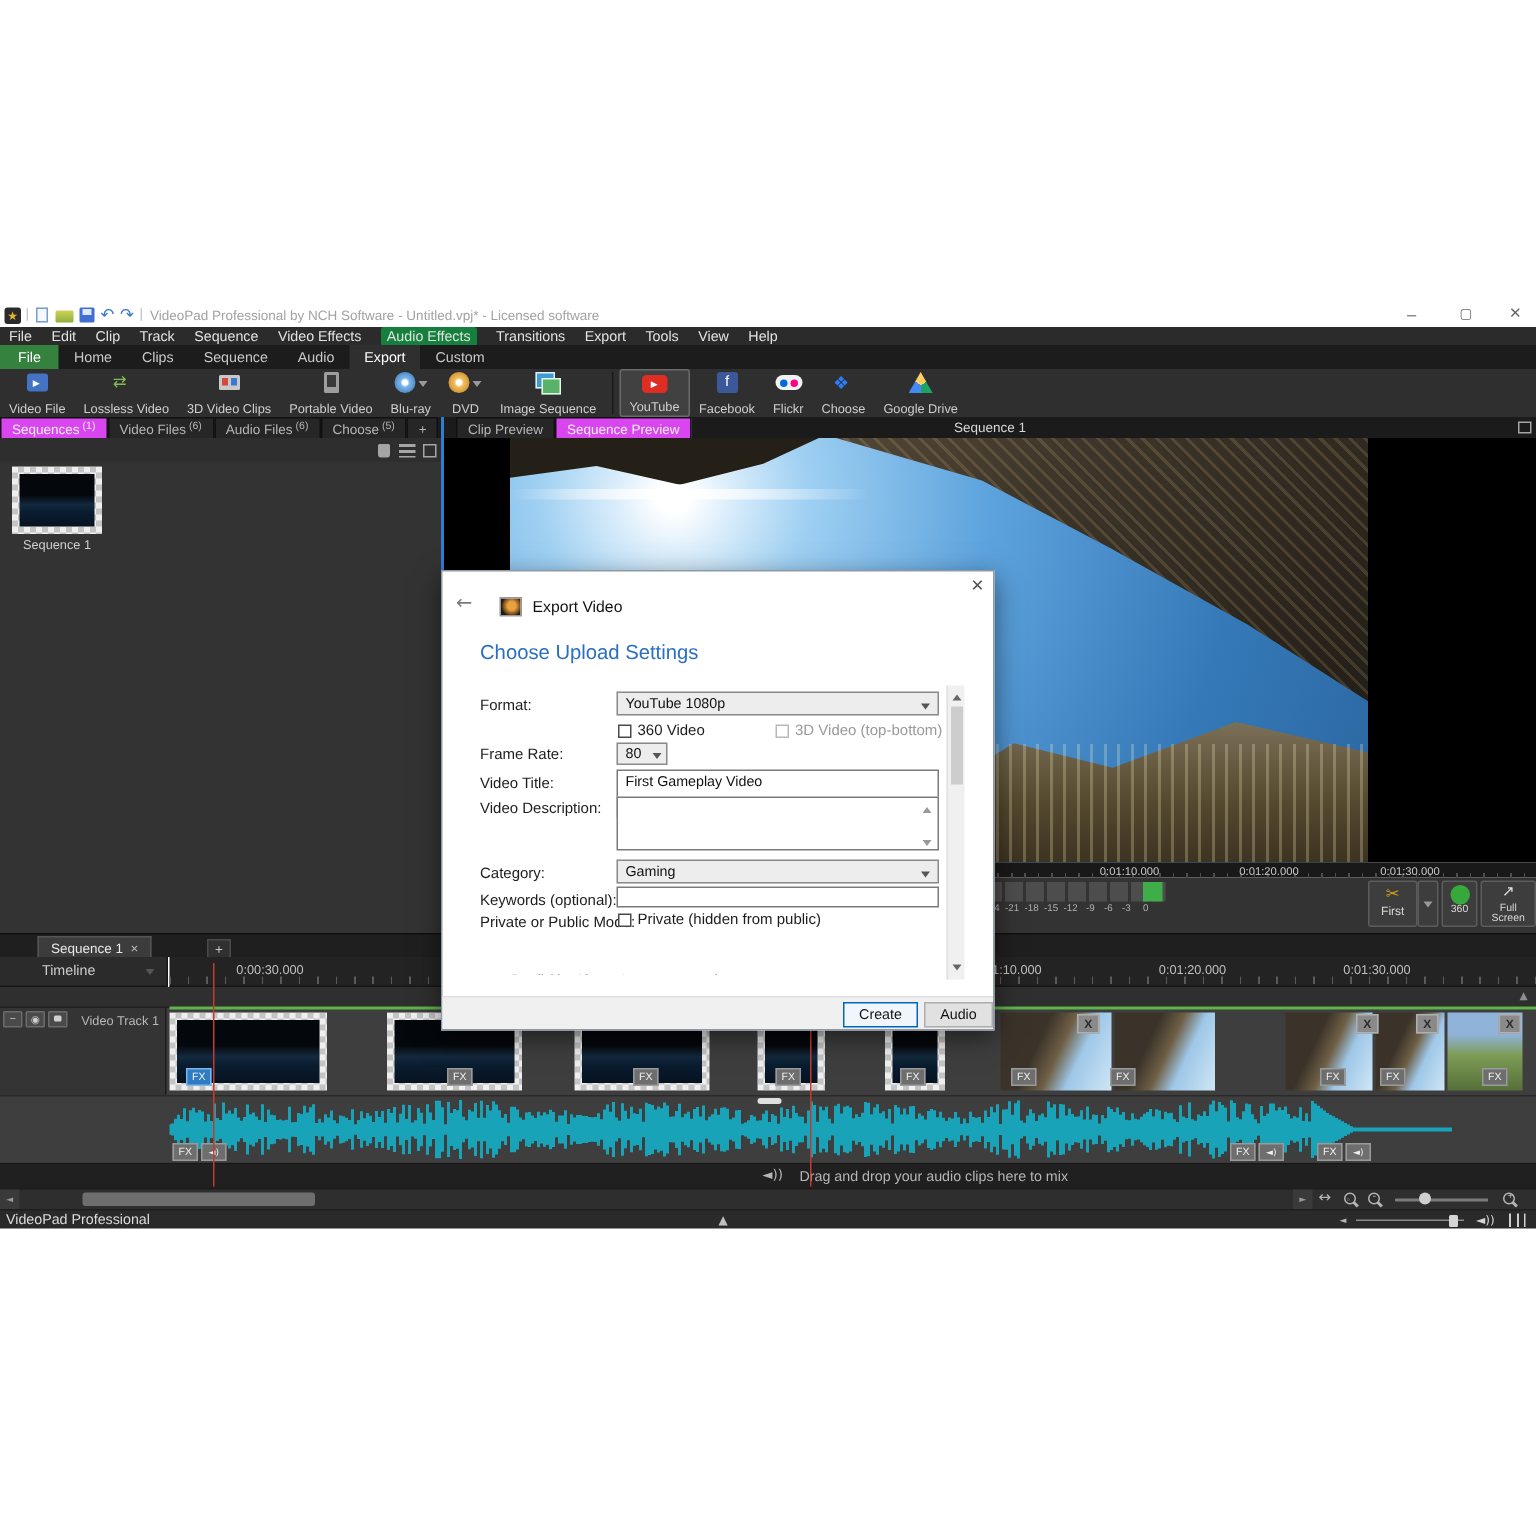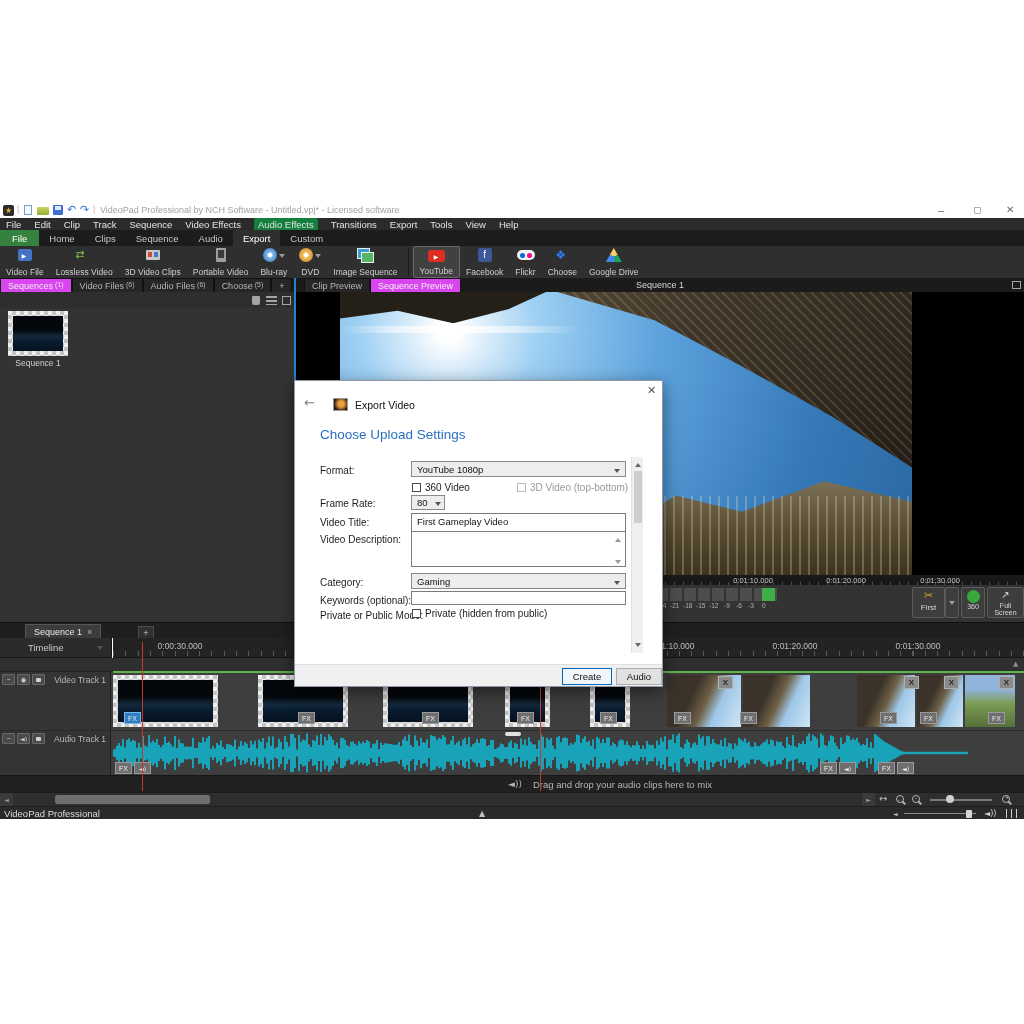--- a/index.html
+++ b/index.html
@@ -364,26 +364,20 @@
   <span class="fx" data-name="fx-badge" style="left:740px;top:712px;">FX</span>
   <span class="fx" data-name="fx-badge" style="left:880px;top:712px;">FX</span>
   <span class="fx" data-name="fx-badge" style="left:920px;top:712px;">FX</span>
   <span class="fx" data-name="fx-badge" style="left:988px;top:712px;">FX</span>
   <span class="xbadge" data-name="transition-badge" style="left:718px;top:676px;">X</span>
   <span class="xbadge" data-name="transition-badge" style="left:904px;top:676px;">X</span>
   <span class="xbadge" data-name="transition-badge" style="left:944px;top:676px;">X</span>
   <span class="xbadge" data-name="transition-badge" style="left:999px;top:676px;">X</span>
 
   <div class="abs" data-name="audio-track-row" style="left:0;top:730px;width:1024px;height:45px;background:#3e3e3e;border-top:1px solid #2a2a2a;box-sizing:border-box;">
-    <div class="abs" data-name="audio-track-header" style="left:0;top:0;width:111px;height:45px;background:#343434;border-right:1px solid #1f1f1f;box-sizing:border-box;">
-      <span class="trkbtn" data-name="collapse-track-button" style="left:2px;top:2px;">−</span>
-      <span class="trkbtn" data-name="track-mute-button" style="left:17px;top:2px;font-size:6px;font-family:'DejaVu Sans',sans-serif;">◄)</span>
-      <span class="trkbtn" data-name="lock-track-button" style="left:32px;top:2px;"><span data-name="lock-icon" style="display:inline-block;width:5px;height:4px;background:#d0d0d0;border-radius:1px;"></span></span>
-      <span class="t" data-name="audio-track-label" style="left:40px;top:3px;width:66px;text-align:right;color:#b8b8b8;font-size:8.5px;">Audio Track 1</span>
-    </div>
     <svg data-name="audio-waveform" style="position:absolute;left:113px;top:0;" width="911" height="44" viewBox="0 0 911 44">
       <path id="wf-path" d="M0 18.5V25.5M2 18.0V26.0M4 14.8V29.2M6 12.1V31.9M8 15.0V29.0M10 7.9V36.1M12 16.5V27.5M14 9.1V34.9M16 7.5V36.5M18 10.6V33.4M20 9.0V35.0M22 10.0V34.0M24 16.7V27.3M26 11.8V32.2M28 16.3V27.7M30 4.7V39.3M32 14.4V29.6M34 15.6V28.4M36 4.0V40.0M38 11.4V32.6M40 9.4V34.6M42 11.5V32.5M44 7.7V36.3M46 14.0V30.0M48 16.2V27.8M50 13.7V30.3M52 5.4V38.6M54 11.9V32.1M56 10.7V33.3M58 13.4V30.6M60 15.7V28.3M62 5.1V38.9M64 17.0V27.0M66 8.6V35.4M68 12.1V31.9M70 12.5V31.5M72 15.7V28.3M74 15.4V28.6M76 16.0V28.0M78 15.5V28.5M80 6.8V37.2M82 17.1V26.9M84 17.0V27.0M86 11.0V33.0M88 11.7V32.3M90 6.2V37.8M92 10.6V33.4M94 7.1V36.9M96 5.1V38.9M98 17.7V26.3M100 14.8V29.2M102 17.4V26.6M104 11.9V32.1M106 14.0V30.0M108 9.4V34.6M110 15.9V28.1M112 17.9V26.1M114 12.7V31.3M116 13.2V30.8M118 14.1V29.9M120 15.6V28.4M122 8.5V35.5M124 18.5V25.5M126 15.6V28.4M128 9.9V34.1M130 14.5V29.5M132 11.0V33.0M134 12.8V31.2M136 17.0V27.0M138 9.7V34.3M140 13.6V30.4M142 9.7V34.3M144 17.5V26.5M146 8.4V35.6M148 11.0V33.0M150 7.0V37.0M152 17.4V26.6M154 11.5V32.5M156 5.5V38.5M158 15.0V29.0M160 5.6V38.4M162 17.4V26.6M164 15.9V28.1M166 7.7V36.3M168 10.9V33.1M170 18.2V25.8M172 5.1V38.9M174 10.7V33.3M176 15.6V28.4M178 2.9V41.1M180 2.8V41.2M182 7.1V36.9M184 18.5V25.5M186 3.7V40.3M188 11.0V33.0M190 8.4V35.6M192 9.2V34.8M194 2.4V41.6M196 13.5V30.5M198 15.9V28.1M200 8.9V35.1M202 10.0V34.0M204 4.4V39.6M206 14.1V29.9M208 2.9V41.1M210 14.2V29.8M212 5.7V38.3M214 9.3V34.7M216 3.2V40.8M218 5.4V38.6M220 9.1V34.9M222 14.2V29.8M224 11.6V32.4M226 17.5V26.5M228 6.8V37.2M230 6.9V37.1M232 8.7V35.3M234 14.0V30.0M236 15.5V28.5M238 10.7V33.3M240 10.4V33.6M242 12.7V31.3M244 14.4V29.6M246 10.2V33.8M248 12.6V31.4M250 10.5V33.5M252 11.9V32.1M254 8.9V35.1M256 10.4V33.6M258 16.8V27.2M260 12.7V31.3M262 12.6V31.4M264 9.1V34.9M266 18.3V25.7M268 11.8V32.2M270 14.0V30.0M272 12.3V31.7M274 12.4V31.6M276 13.0V31.0M278 13.0V31.0M280 13.6V30.4M282 13.9V30.1M284 13.6V30.4M286 11.1V32.9M288 15.2V28.8M290 8.6V35.4M292 5.4V38.6M294 10.1V33.9M296 3.6V40.4M298 14.0V30.0M300 16.1V27.9M302 4.5V39.5M304 9.5V34.5M306 14.9V29.1M308 6.8V37.2M310 11.2V32.8M312 11.7V32.3M314 8.2V35.8M316 16.9V27.1M318 4.1V39.9M320 5.0V39.0M322 5.6V38.4M324 8.7V35.3M326 6.7V37.3M328 7.8V36.2M330 4.0V40.0M332 6.0V38.0M334 13.5V30.5M336 13.3V30.7M338 9.6V34.4M340 4.9V39.1M342 13.8V30.2M344 11.5V32.5M346 10.1V33.9M348 14.9V29.1M350 8.4V35.6M352 7.0V37.0M354 13.4V30.6M356 6.0V38.0M358 15.8V28.2M360 13.3V30.7M362 11.9V32.1M364 8.2V35.8M366 12.1V31.9M368 7.5V36.5M370 7.2V36.8M372 8.1V35.9M374 15.1V28.9M376 14.0V30.0M378 9.1V34.9M380 9.0V35.0M382 18.1V25.9M384 17.3V26.7M386 15.8V28.2M388 12.4V31.6M390 13.3V30.7M392 16.2V27.8M394 15.9V28.1M396 11.5V32.5M398 9.4V34.6M400 17.0V27.0M402 11.7V32.3M404 12.9V31.1M406 18.1V25.9M408 7.4V36.6M410 13.7V30.3M412 8.3V35.7M414 14.5V29.5M416 6.2V37.8M418 11.0V33.0M420 13.3V30.7M422 13.5V30.5M424 17.9V26.1M426 9.3V34.7M428 3.4V40.6M430 5.7V38.3M432 16.8V27.2M434 6.7V37.3M436 9.1V34.9M438 6.9V37.1M440 14.8V29.2M442 18.0V26.0M444 6.2V37.8M446 4.9V39.1M448 11.3V32.7M450 6.9V37.1M452 6.2V37.8M454 7.3V36.7M456 14.5V29.5M458 11.9V32.1M460 13.6V30.4M462 10.9V33.1M464 3.6V40.4M466 4.2V39.8M468 11.8V32.2M470 7.4V36.6M472 5.2V38.8M474 11.1V32.9M476 9.8V34.2M478 14.7V29.3M480 8.3V35.7M482 18.0V26.0M484 5.7V38.3M486 7.4V36.6M488 12.0V32.0M490 8.0V36.0M492 12.0V32.0M494 6.5V37.5M496 6.4V37.6M498 14.8V29.2M500 11.3V32.7M502 12.9V31.1M504 15.4V28.6M506 9.7V34.3M508 8.4V35.6M510 9.2V34.8M512 13.8V30.2M514 10.2V33.8M516 14.1V29.9M518 16.3V27.7M520 14.0V30.0M522 14.6V29.4M524 10.3V33.7M526 13.9V30.1M528 18.1V25.9M530 14.6V29.4M532 17.8V26.2M534 10.1V33.9M536 13.6V30.4M538 14.1V29.9M540 13.7V30.3M542 17.5V26.5M544 9.4V34.6M546 13.7V30.3M548 6.8V37.2M550 10.5V33.5M552 5.2V38.8M554 18.3V25.7M556 8.7V35.3M558 8.5V35.5M560 3.2V40.8M562 12.1V31.9M564 4.5V39.5M566 2.6V41.4M568 16.0V28.0M570 17.5V26.5M572 12.7V31.3M574 8.5V35.5M576 11.1V32.9M578 16.4V27.6M580 12.5V31.5M582 11.3V32.7M584 13.9V30.1M586 3.4V40.6M588 7.4V36.6M590 5.2V38.8M592 14.6V29.4M594 5.0V39.0M596 5.3V38.7M598 12.7V31.3M600 8.0V36.0M602 11.7V32.3M604 13.5V30.5M606 13.2V30.8M608 9.1V34.9M610 15.3V28.7M612 6.7V37.3M614 15.4V28.6M616 12.0V32.0M618 12.4V31.6M620 18.0V26.0M622 12.3V31.7M624 14.5V29.5M626 6.8V37.2M628 8.4V35.6M630 10.3V33.7M632 7.3V36.7M634 12.1V31.9M636 10.4V33.6M638 15.5V28.5M640 15.8V28.2M642 11.2V32.8M644 14.8V29.2M646 15.3V28.7M648 13.5V30.5M650 11.5V32.5M652 10.4V33.6M654 8.3V35.7M656 13.3V30.7M658 8.5V35.5M660 9.3V34.7M662 15.1V28.9M664 10.2V33.8M666 11.2V32.8M668 10.8V33.2M670 15.1V28.9M672 17.0V27.0M674 5.9V38.1M676 13.3V30.7M678 14.4V29.6M680 4.0V40.0M682 15.2V28.8M684 16.2V27.8M686 12.0V32.0M688 13.0V31.0M690 9.9V34.1M692 13.0V31.0M694 5.3V38.7M696 2.6V41.4M698 9.9V34.1M700 3.7V40.3M702 5.6V38.4M704 7.4V36.6M706 16.6V27.4M708 2.5V41.5M710 4.4V39.6M712 13.9V30.1M714 15.2V28.8M716 9.9V34.1M718 4.6V39.4M720 5.2V38.8M722 11.8V32.2M724 15.2V28.8M726 17.9V26.1M728 6.4V37.6M730 13.0V31.0M732 11.3V32.7M734 4.6V39.4M736 4.7V39.3M738 9.3V34.7M740 7.2V36.8M742 9.0V35.0M744 6.7V37.3M746 11.7V32.3M748 14.6V29.4M750 13.1V30.9M752 14.0V30.0M754 7.2V36.8M756 16.4V27.6M758 11.1V32.9M760 16.7V27.3M762 3.0V41.0M764 4.6V39.4M766 6.2V37.8M768 7.8V36.2M770 9.4V34.6M772 11.0V33.0M774 12.1V31.9M776 13.2V30.8M778 14.3V29.7M780 15.4V28.6M782 16.5V27.5M784 17.6V26.4M786 18.7V25.3M788 19.8V24.2M790 20.6V23.4M792 20.7V23.3M794 20.7V23.3M796 20.7V23.3M798 20.7V23.3M800 20.7V23.3M802 20.7V23.3M804 20.7V23.3M806 20.7V23.3M808 20.7V23.3M810 20.7V23.3M812 20.7V23.3M814 20.7V23.3M816 20.7V23.3M818 20.7V23.3M820 20.7V23.3M822 20.7V23.3M824 20.7V23.3M826 20.7V23.3M828 20.7V23.3M830 20.7V23.3M832 20.7V23.3M834 20.7V23.3M836 20.7V23.3M838 20.7V23.3M840 20.7V23.3M842 20.7V23.3M844 20.7V23.3M846 20.7V23.3M848 20.7V23.3M850 20.7V23.3M852 20.7V23.3M854 20.7V23.3" stroke="#18a3b8" stroke-width="2" fill="none"></path>
     </svg>
     <span class="abs" data-name="audio-clip-handle" style="left:505px;top:1px;width:16px;height:4px;background:#e0e0e0;border-radius:2px;"></span>
   </div>
 
   <span class="fx" data-name="audio-fx-badge" style="left:115px;top:762px;">FX</span>
   <span class="fx" data-name="audio-volume-badge" style="left:134px;top:762px;font-family:'DejaVu Sans',sans-serif;font-size:6px;">◄)</span>
   <span class="fx" data-name="audio-fx-badge" style="left:820px;top:762px;">FX</span>
   <span class="fx" data-name="audio-volume-badge" style="left:839px;top:762px;font-family:'DejaVu Sans',sans-serif;font-size:6px;">◄)</span>

